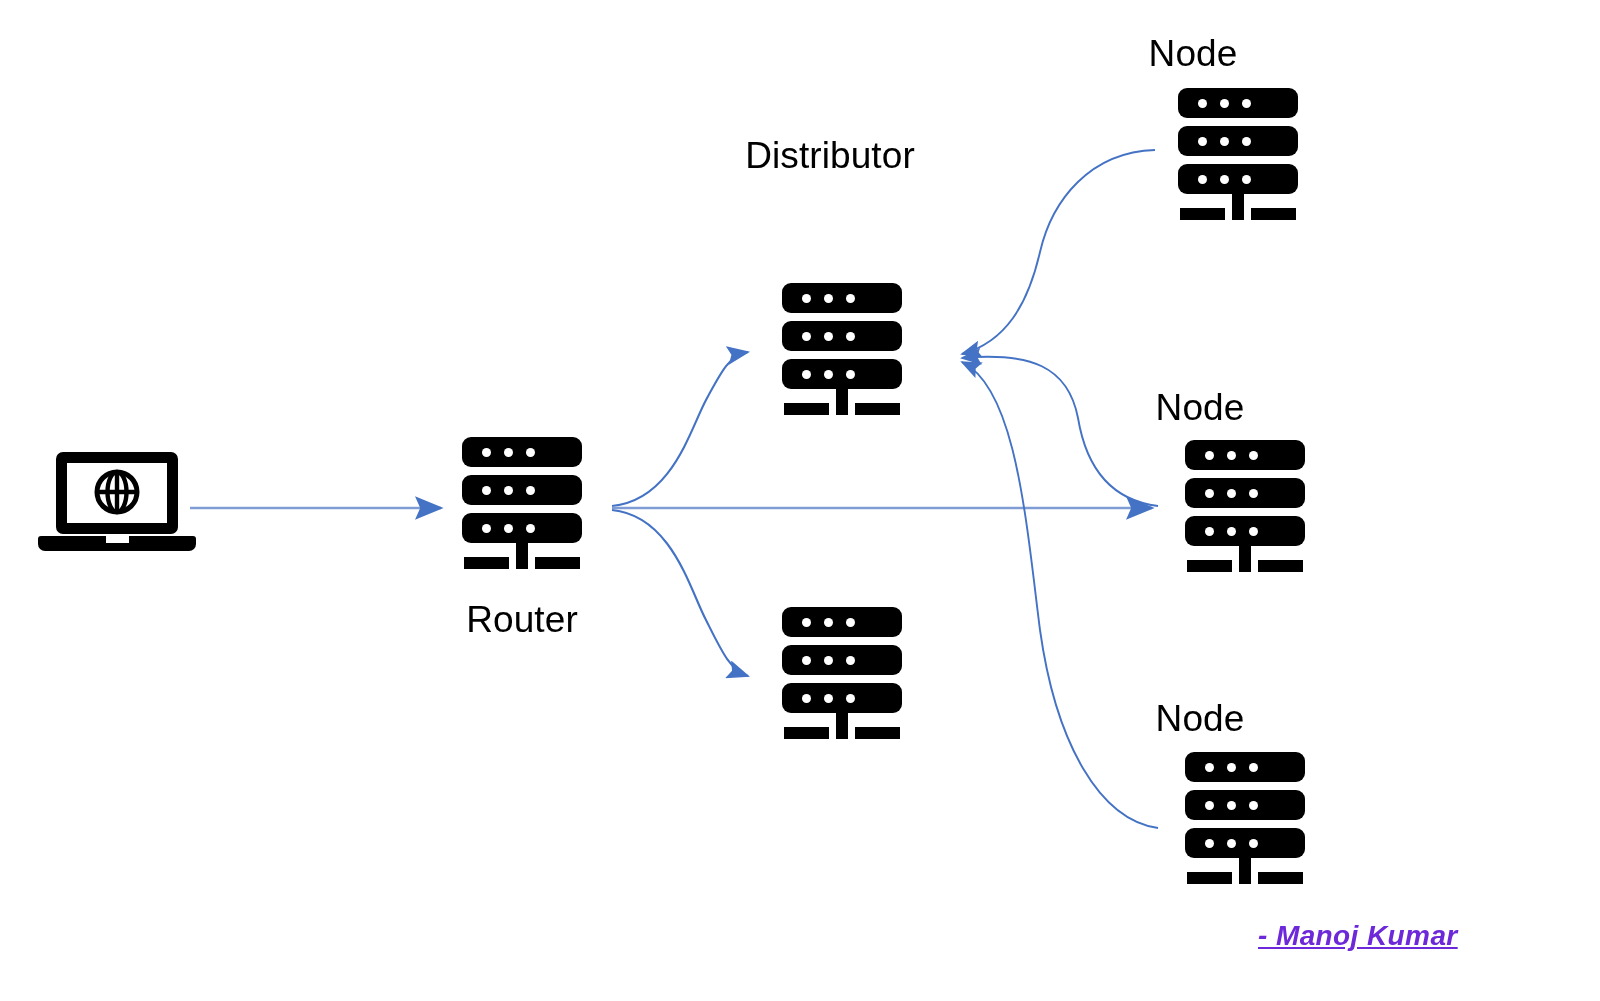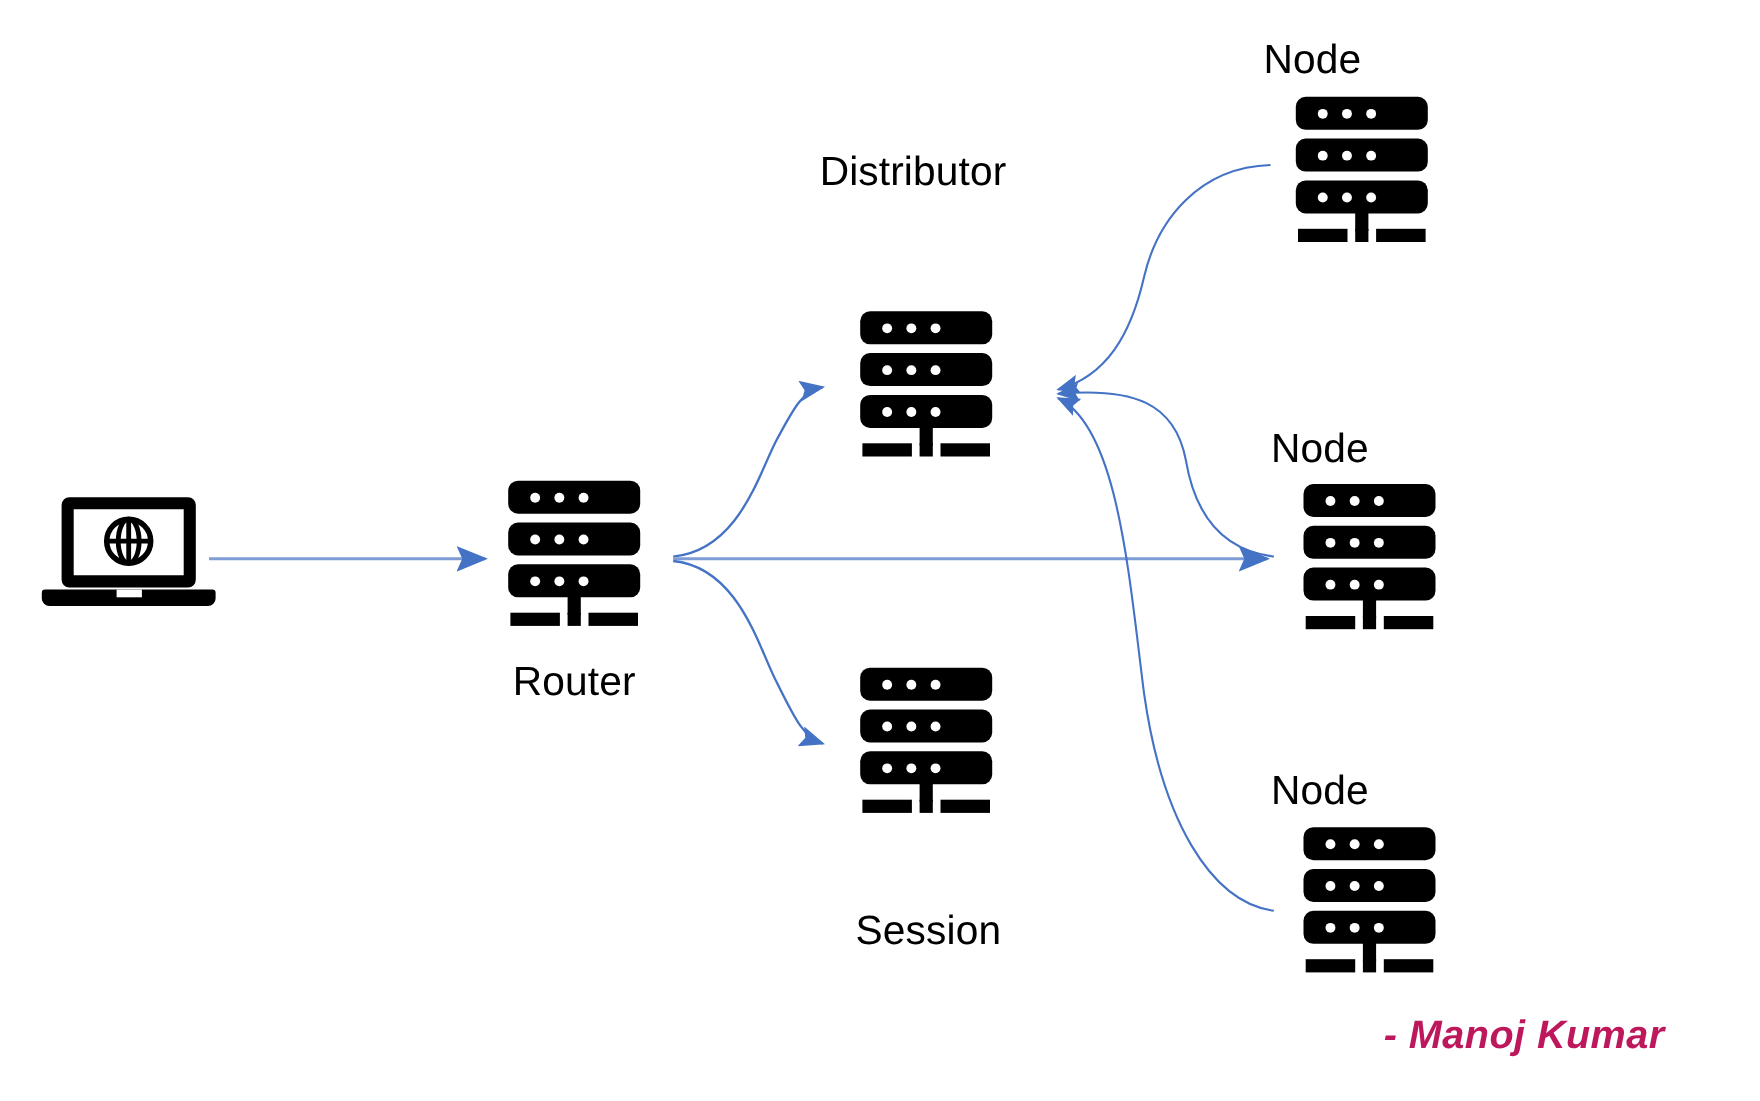--- a/index.html
+++ b/index.html
@@ -31,27 +31,28 @@
     color: #000000;
     font-family: "Liberation Sans", sans-serif;
     font-size: 37px;
     line-height: 1.18;
     white-space: pre;
     text-align: center;
     letter-spacing: 0.1px;
   }
   .signature {
     position: absolute;
-    color: #be185d;
+    color: #6d28d9;
     font-family: "Liberation Sans", sans-serif;
-    font-size: 36px;
+    font-size: 28px;
     font-style: italic;
     font-weight: bold;
     white-space: pre;
     letter-spacing: 0.4px;
+    text-decoration: underline;
   }
   
   .server {
     position: absolute;
   }
   .server .bay {
     position: absolute;
     background: #000000;
     border-radius: 9px;
     display: block;
@@ -215,21 +216,20 @@
     <div class="bay" style="left:0; top:76px; width:120px; height:30px;">
       <span class="dot" style="left:20px;"></span>
         <span class="dot" style="left:42px;"></span>
         <span class="dot" style="left:64px;"></span>
     </div>
     <div class="stem" style="left:54px; top:105px; width:12px; height:17px;"></div>
     <div class="foot" style="left:2px;  top:120px; width:45px; height:12px;"></div>
     <div class="foot" style="left:54px; top:120px; width:12px; height:12px;"></div>
     <div class="foot" style="left:73px; top:120px; width:45px; height:12px;"></div>
   </div>
-  <div class="label" style="left:714px; top:824px; width:260px;">Session</div>
 
   <div class="label" style="left:1063px; top:32px; width:260px;">Node</div>
   <div class="server" style="left:1178px; top:88px; width:124px; height:130px;">
     <div class="bay" style="left:0; top:0; width:120px; height:30px;">
       <span class="dot" style="left:20px;"></span>
         <span class="dot" style="left:42px;"></span>
         <span class="dot" style="left:64px;"></span>
     </div>
     <div class="bay" style="left:0; top:38px; width:120px; height:30px;">
       <span class="dot" style="left:20px;"></span>

